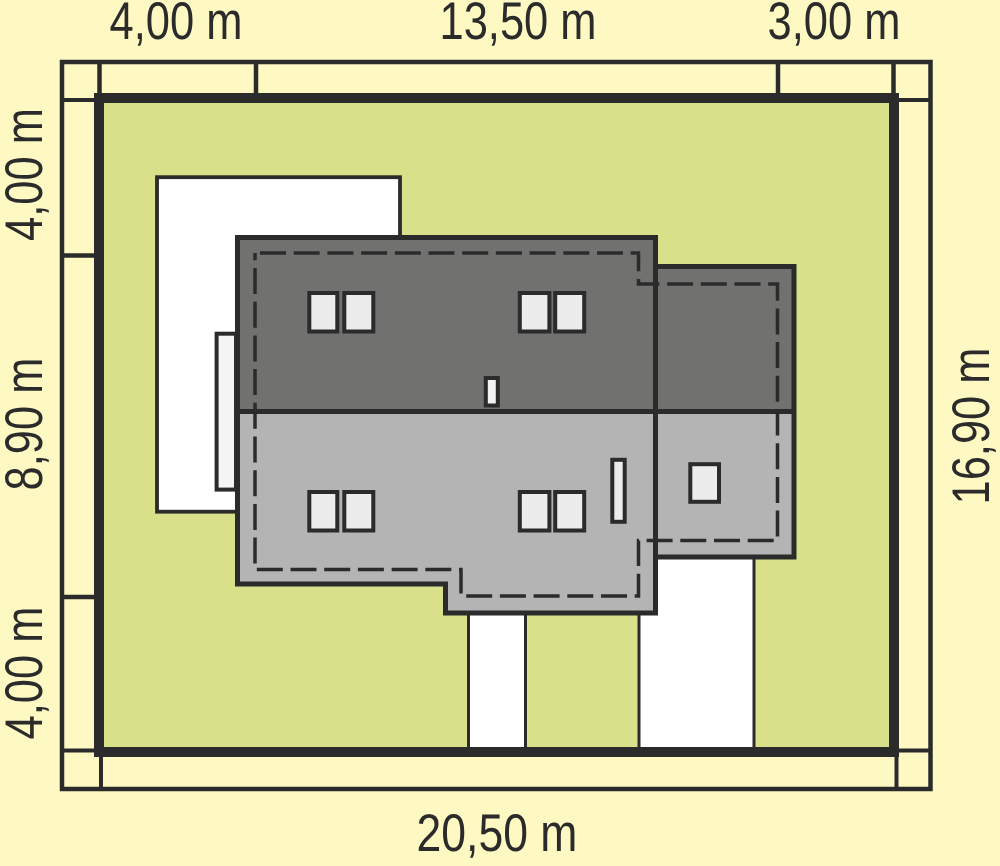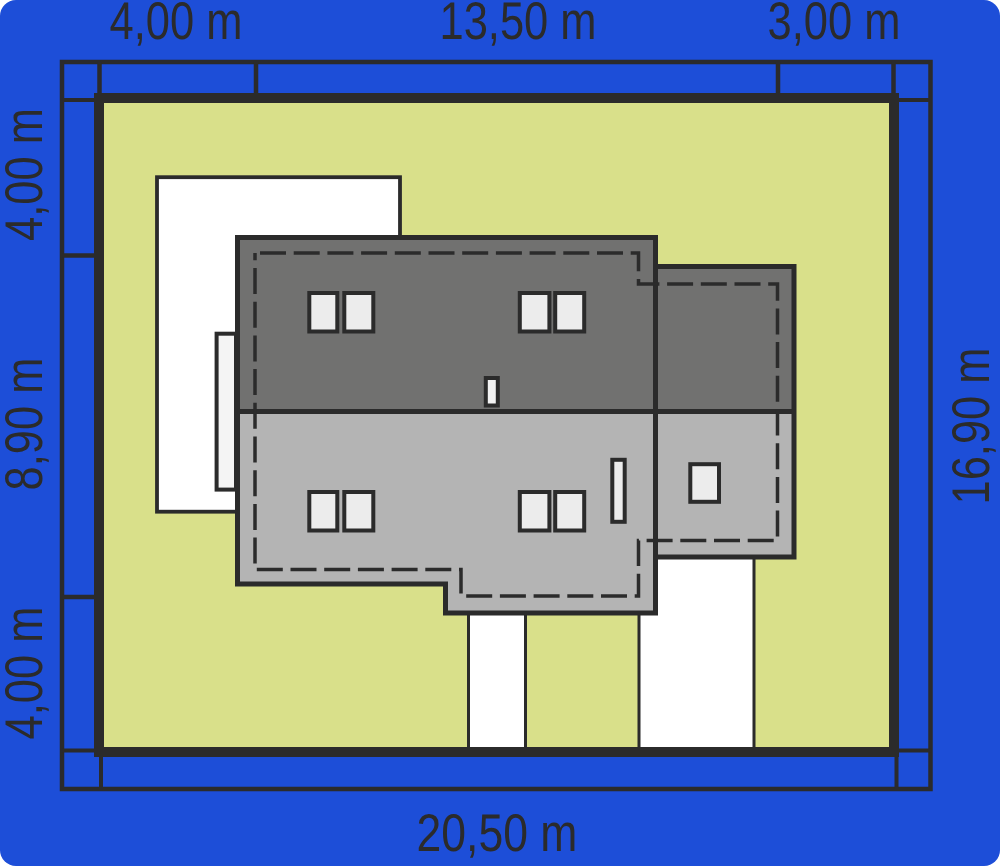--- a/index.html
+++ b/index.html
@@ -1,16 +1,16 @@
 <!DOCTYPE html>
 <html><head>
 <meta charset="utf-8">
 <style>
   html,body{margin:0;padding:0;background:#ffffff;}
-  #page{position:relative;width:1000px;height:866px;overflow:hidden;background:#1d4ed8;border-radius:16px;}
+  #page{position:relative;width:1000px;height:866px;overflow:hidden;background:#fef9c3;}
   svg{display:block;}
   text{font-family:"Liberation Sans",sans-serif;font-size:53px;fill:#2b2b2b;text-rendering:geometricPrecision;}
 </style>
 </head>
 <body>
 <div id="page">
 <svg width="1000" height="866" viewBox="0 0 1000 866">
 
   <rect x="99" y="98" width="795" height="654" fill="#d9e08a" stroke="#2b2b2b" stroke-width="10"></rect>
 

